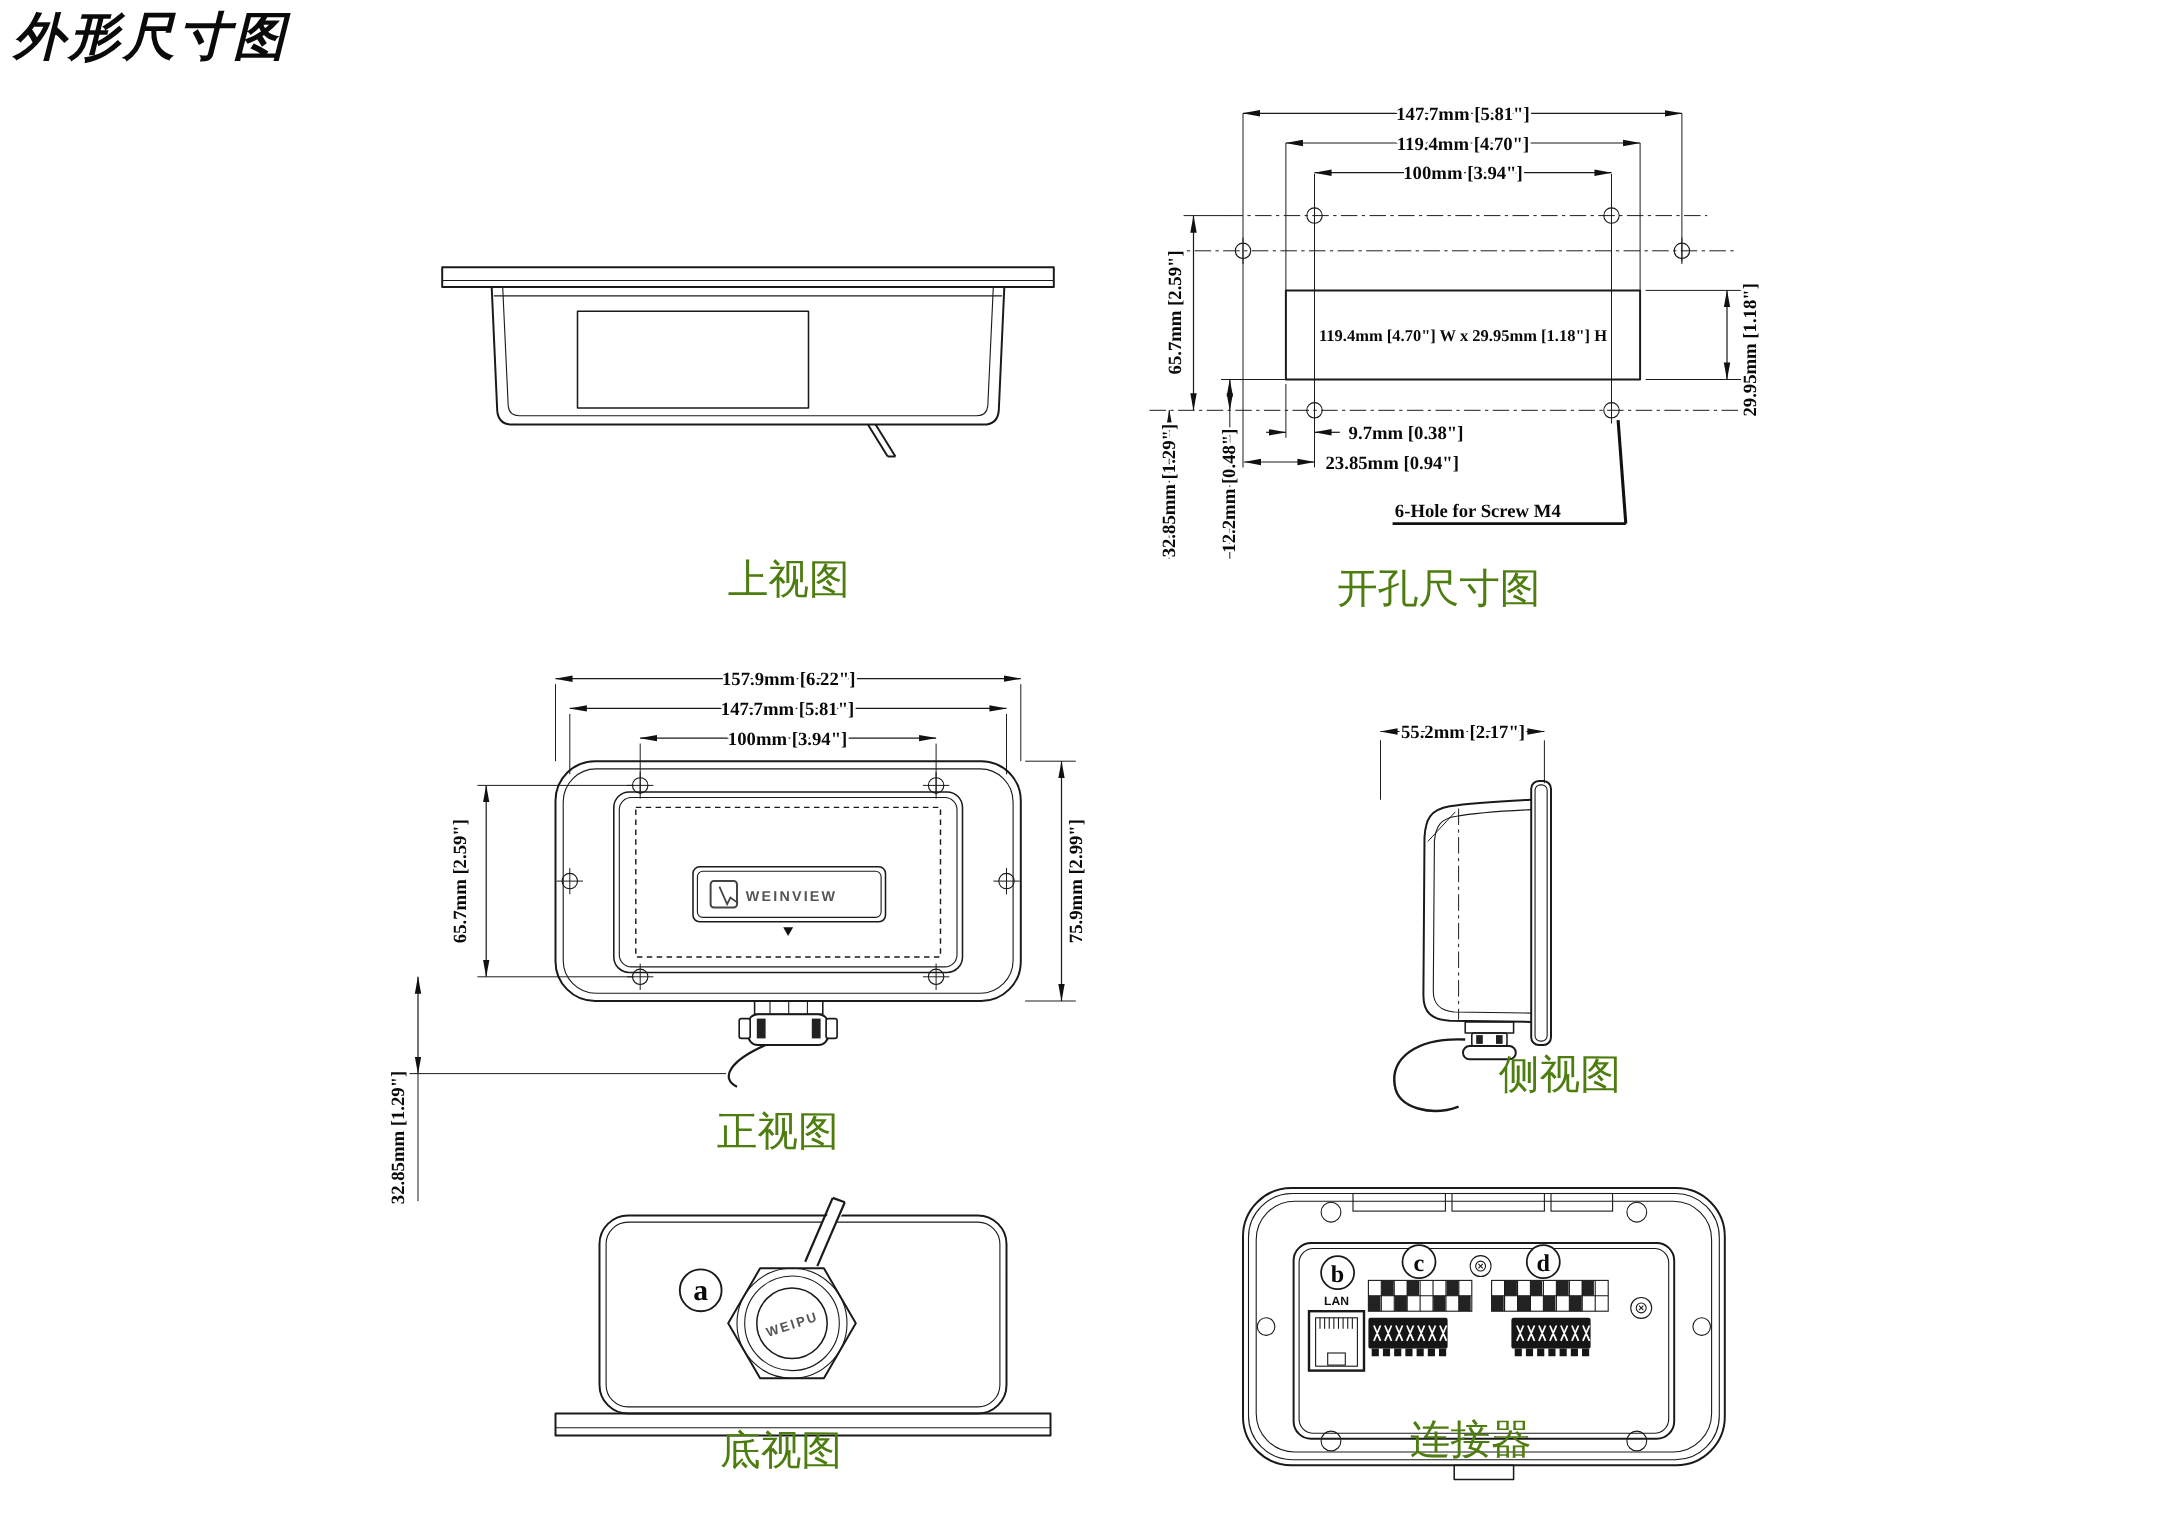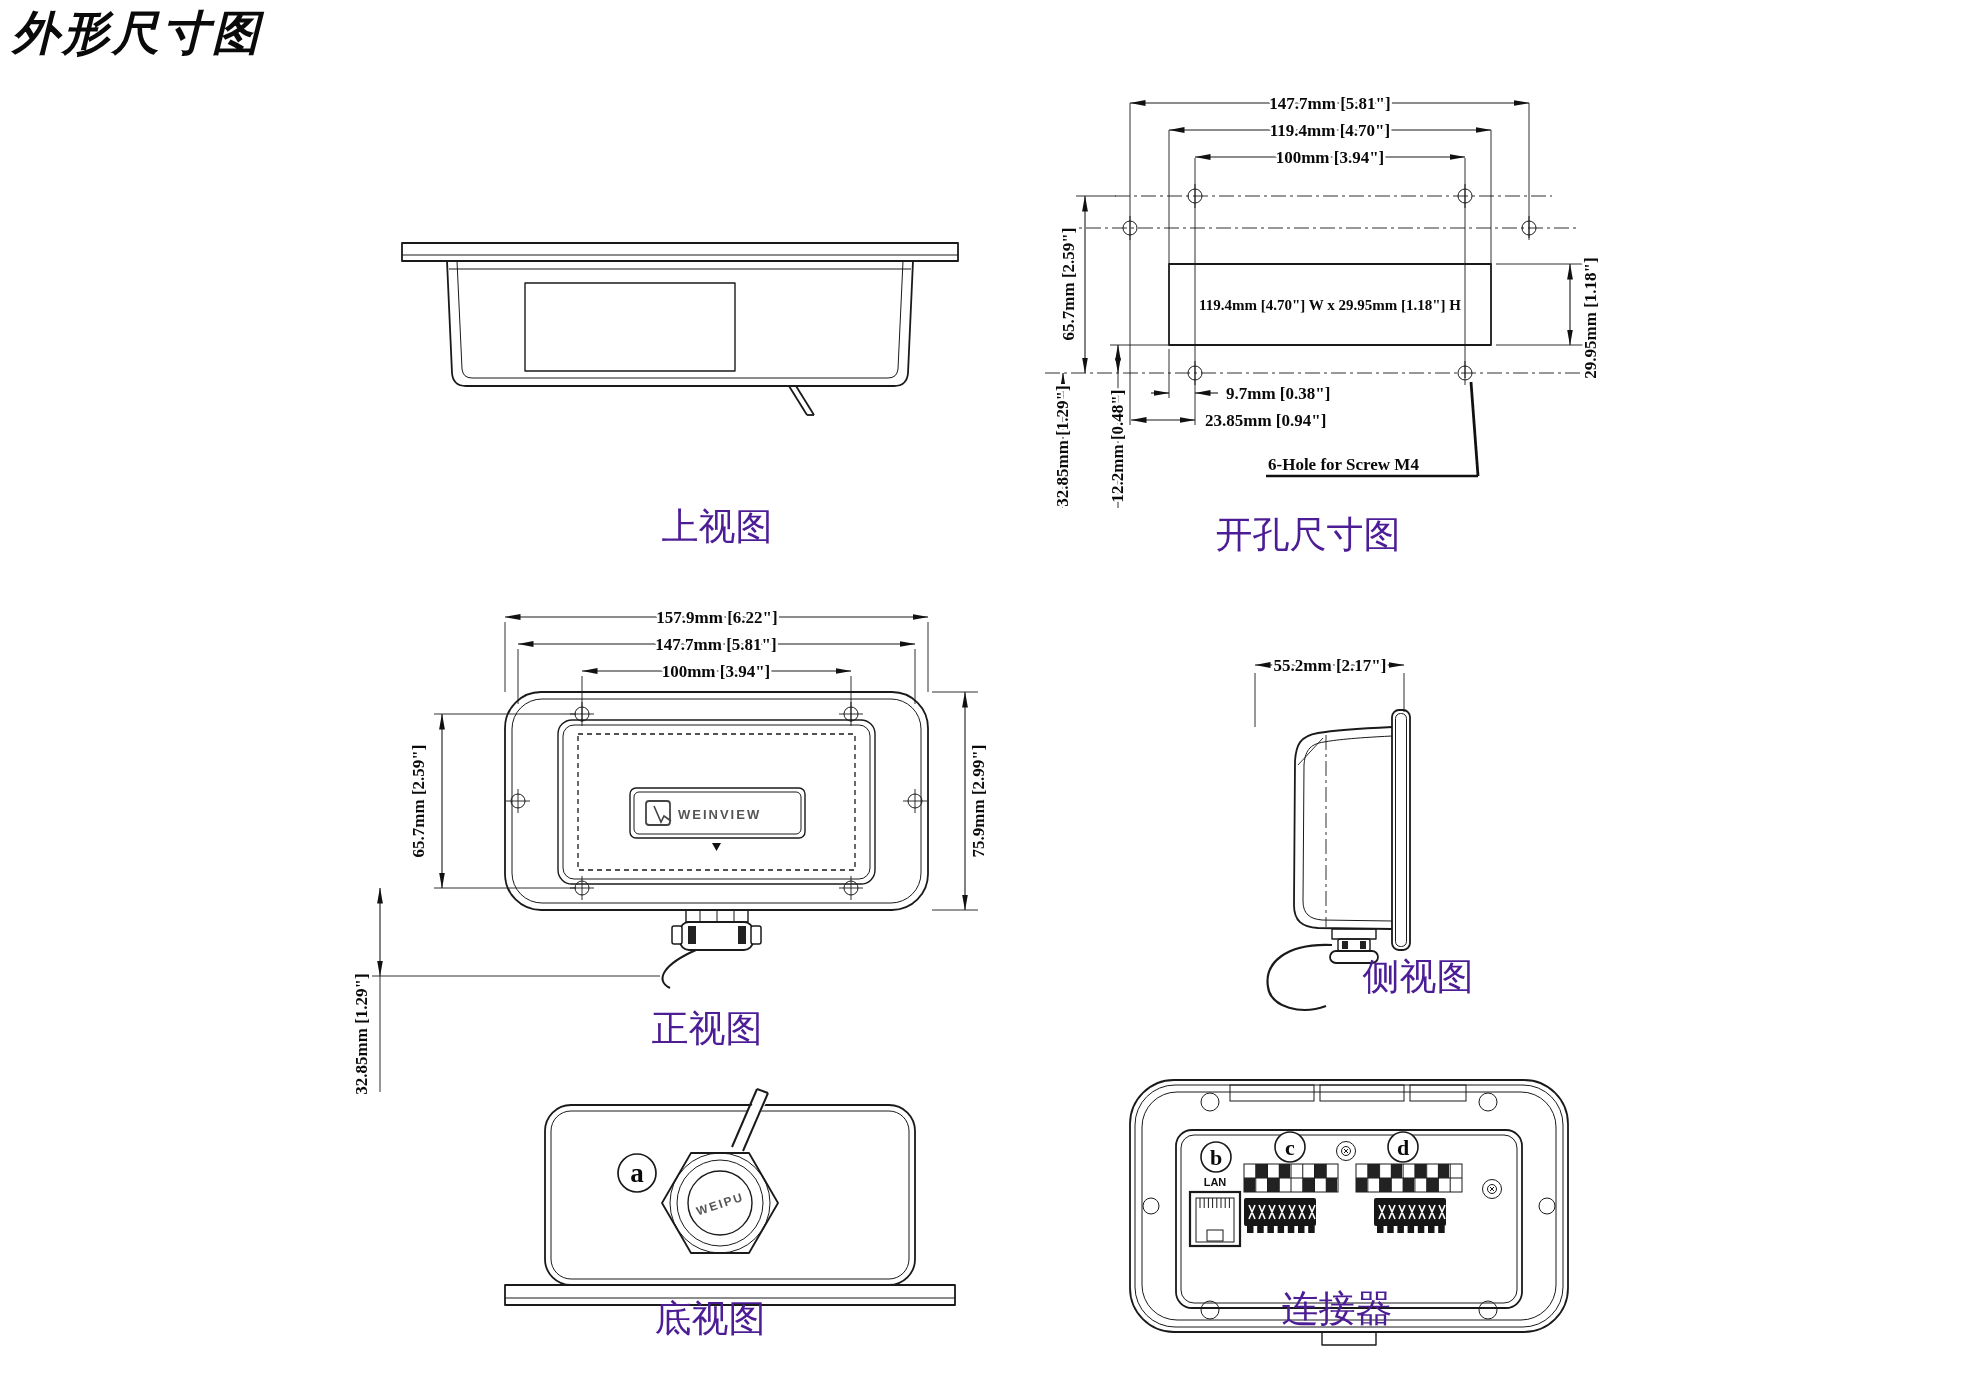--- a/index.html
+++ b/index.html
@@ -2,21 +2,21 @@
 <html><head>
 <meta charset="utf-8">
 <style>
   html,body{margin:0;padding:0;background:#fff;}
   body{position:relative;width:1983px;height:1392px;overflow:hidden;
        font-family:"Liberation Serif",serif;color:#0a0a0a;}
   .title{position:absolute;left:12px;top:2px;
          font:italic bold 47px "DejaVu Serif",serif;letter-spacing:3px;}
   .view{position:absolute;}
   .vlabel{position:absolute;font-family:Liberation Serif, serif;font-size:37px;
-          color:#4c1d95;transform:translateX(-50%);white-space:nowrap;}
+          color:#4d7c0f;transform:translateX(-50%);white-space:nowrap;}
   
   .ol{stroke:#1a1a1a;stroke-width:1.8;fill:none;stroke-linejoin:round;}
   .ml{stroke:#1a1a1a;stroke-width:1.4;fill:none;stroke-linejoin:round;}
   .il{stroke:#1a1a1a;stroke-width:1;fill:none;}
   .dl{stroke:#1a1a1a;stroke-width:1.1;fill:none;}
   .xl{stroke:#1a1a1a;stroke-width:0.9;fill:none;}
   .cl{stroke:#1a1a1a;stroke-width:0.9;fill:none;stroke-dasharray:15 4 3 4;}
   .dim{font:bold 17px "Liberation Serif",serif;fill:#0a0a0a;text-anchor:middle;
        paint-order:stroke;stroke:#fff;stroke-width:5px;stroke-linejoin:round;}
   .dim-s{font-size:15px;}

